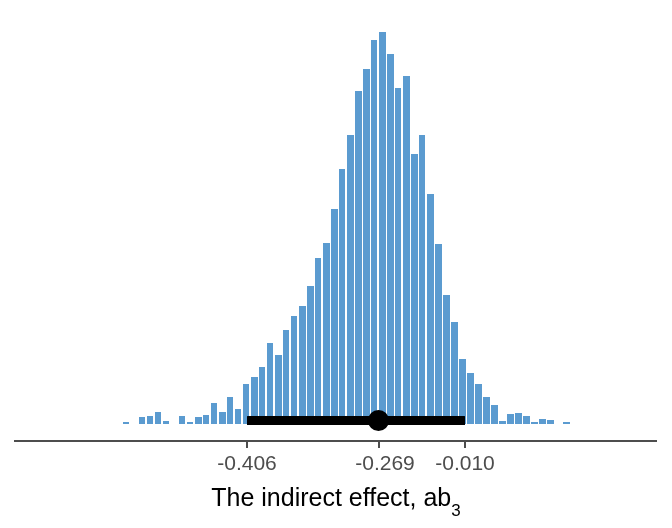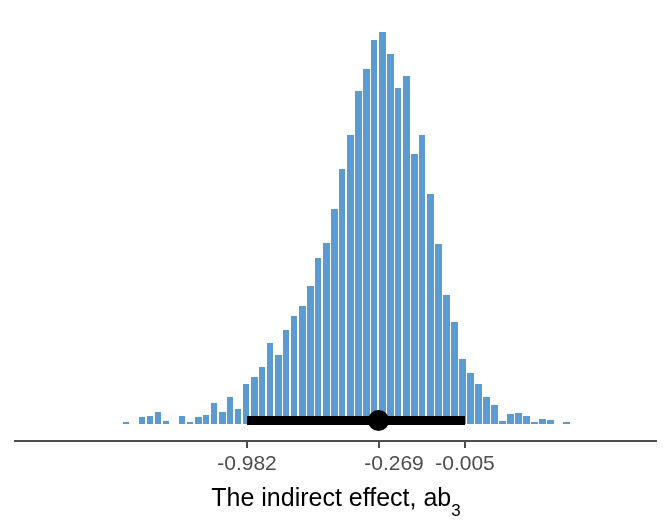--- a/index.html
+++ b/index.html
@@ -201,22 +201,22 @@
   </div>
 
   <div id="axis-layer">
     <div id="axis-line" style="background: rgb(77, 77, 77);"></div>
     <div id="axis-ticks">
         <div class="axis-tick" style="left: 246px; background: rgb(77, 77, 77);"></div>
         <div class="axis-tick" style="left: 377.722px; background: rgb(77, 77, 77);"></div>
         <div class="axis-tick" style="left: 464px; background: rgb(77, 77, 77);"></div>
       </div>
     <div id="axis-tick-labels">
-        <div class="axis-tick-label" style="left: 247px; color: rgb(77, 77, 77);">-0.982</div>
-        <div class="axis-tick-label" style="left: 394px; color: rgb(77, 77, 77);">-0.269</div>
-        <div class="axis-tick-label" style="left: 465px; color: rgb(77, 77, 77);">-0.005</div>
+        <div class="axis-tick-label" style="left: 247px; color: rgb(77, 77, 77);">-0.406</div>
+        <div class="axis-tick-label" style="left: 385px; color: rgb(77, 77, 77);">-0.269</div>
+        <div class="axis-tick-label" style="left: 465px; color: rgb(77, 77, 77);">-0.010</div>
       </div>
     <div id="axis-title" style="color: rgb(0, 0, 0);">
       <span>The indirect effect, </span><span class="math-var">ab</span><span class="math-sub">3</span>
     </div>
   </div>
 
 </div>
 
 </body></html>

